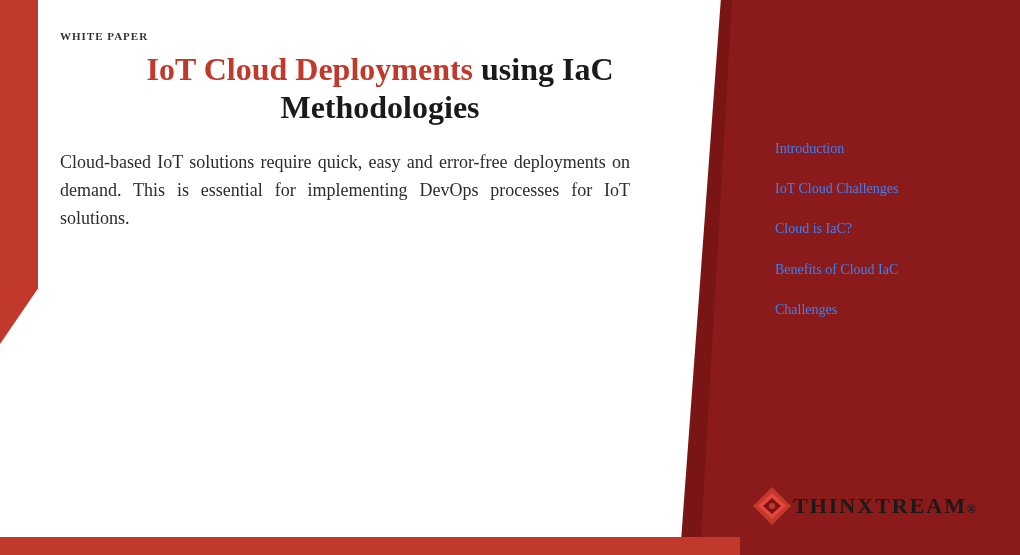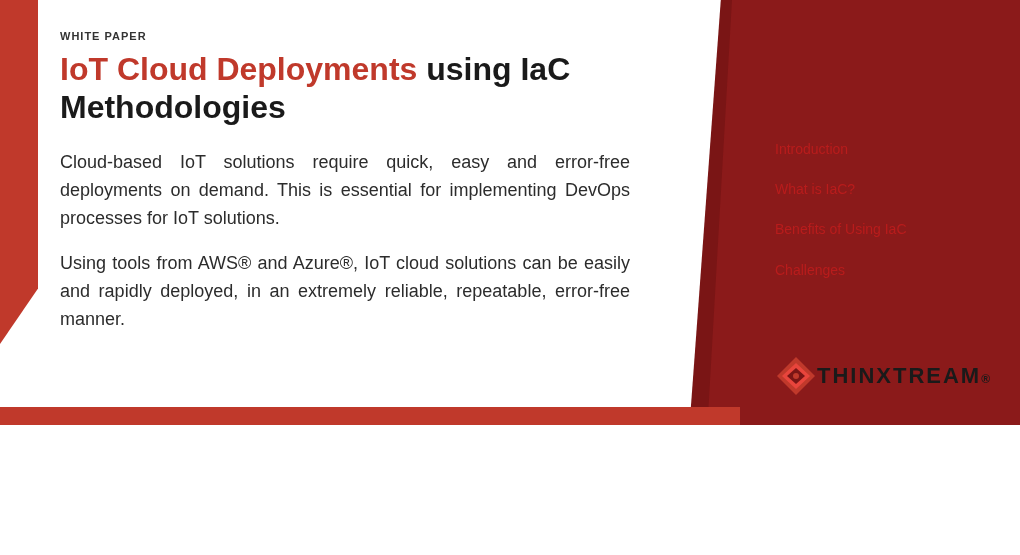--- a/index.html
+++ b/index.html
@@ -8,24 +8,25 @@
       width: 1020px;
       height: 555px;
       font-family: 'Arial', sans-serif;
       background: #ffffff;
       overflow: hidden;
       position: relative;
     }
 
     .page-container {
       width: 1020px;
-      height: 425px;
+      height: 555px;
       background: #ffffff;
       position: relative;
       overflow: hidden;
+      font-family: Liberation Serif, serif;
     }
 
     
     .main-content {
       position: absolute;
       left: 50px;
       top: 0;
       width: 680px;
       height: 555px;
       padding: 30px 30px 30px 10px;
@@ -35,20 +36,21 @@
       font-size: 11px;
       font-weight: 700;
       color: #333333;
       letter-spacing: 1px;
       text-transform: uppercase;
       margin-bottom: 8px;
     }
 
     .title-container {
       margin-bottom: 22px;
+      text-align: center;
     }
 
     .body-text {
       font-size: 18px;
       color: #2c2c2c;
       line-height: 1.55;
       text-align: justify;
       margin-bottom: 18px;
       max-width: 570px;
     }
@@ -58,31 +60,31 @@
       position: absolute;
       right: 0;
       top: 0;
       width: 310px;
       height: 480px;
       padding: 140px 30px 30px 65px;
     }
 
     .toc-item {
       font-size: 14px;
-      color: #b91c1c;
+      color: #3b82f6;
       margin-bottom: 22px;
       font-weight: 400;
       line-height: 1.3;
       cursor: pointer;
     }
 
     
     .logo-area {
       position: absolute;
-      right: 30px;
+      right: 44px;
       bottom: 28px;
       display: flex;
       align-items: center;
     }
 
     .red-left-bar {
       position: absolute;
       left: 0;
       top: 0;
       width: 38px;
@@ -109,28 +111,28 @@
 
     <div class="white-paper-label">WHITE PAPER</div>
 
     <div class="title-container">
       <div style="font-size:32px;font-weight:900;line-height:1.2;color:#1a1a1a;">
         <span style="color:#c0392b;font-weight:900;">IoT Cloud Deployments</span><span> using IaC Methodologies</span>
       </div>
     </div>
 
     <p class="body-text">Cloud-based IoT solutions require quick, easy and error-free deployments on demand. This is essential for implementing DevOps processes for IoT solutions.</p>
-    <p class="body-text">Using tools from AWS® and Azure®, IoT cloud solutions can be easily and rapidly deployed, in an extremely reliable, repeatable, error-free manner.</p>
 
   </div>
 
   <div class="toc-panel">
     <div class="toc-item">Introduction</div>
-    <div class="toc-item">What is IaC?</div>
-    <div class="toc-item">Benefits of Using IaC</div>
+    <div class="toc-item">IoT Cloud Challenges</div>
+    <div class="toc-item">Cloud is IaC?</div>
+    <div class="toc-item">Benefits of Cloud IaC</div>
     <div class="toc-item">Challenges</div>
   </div>
 
   <div class="logo-area">
 
     <svg width="42" height="42" viewBox="0 0 42 42">
 
       <polygon points="21,2 40,21 21,40 2,21" fill="#c0392b"></polygon>
 
       <polygon points="21,8 35,21 21,34 7,21" fill="#e8453c"></polygon>

